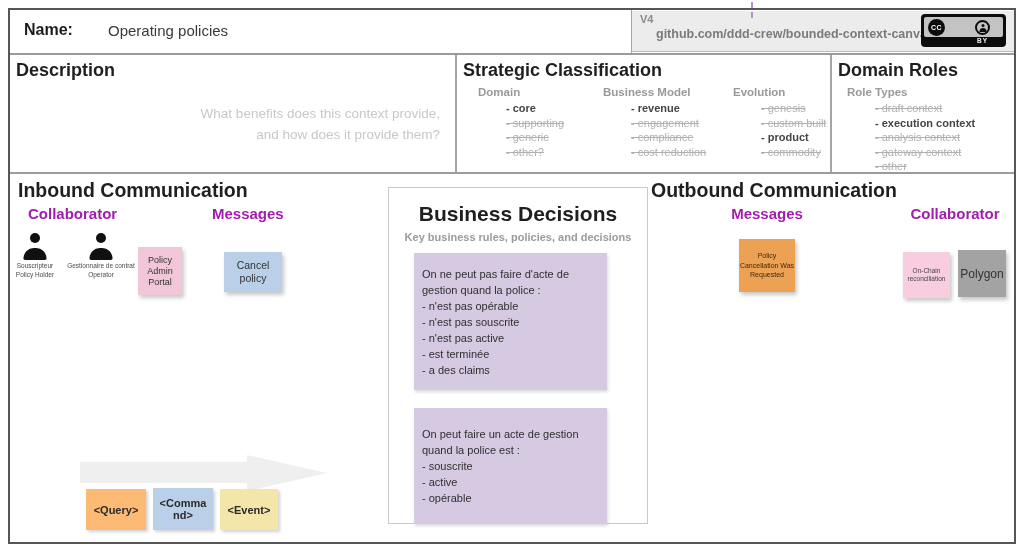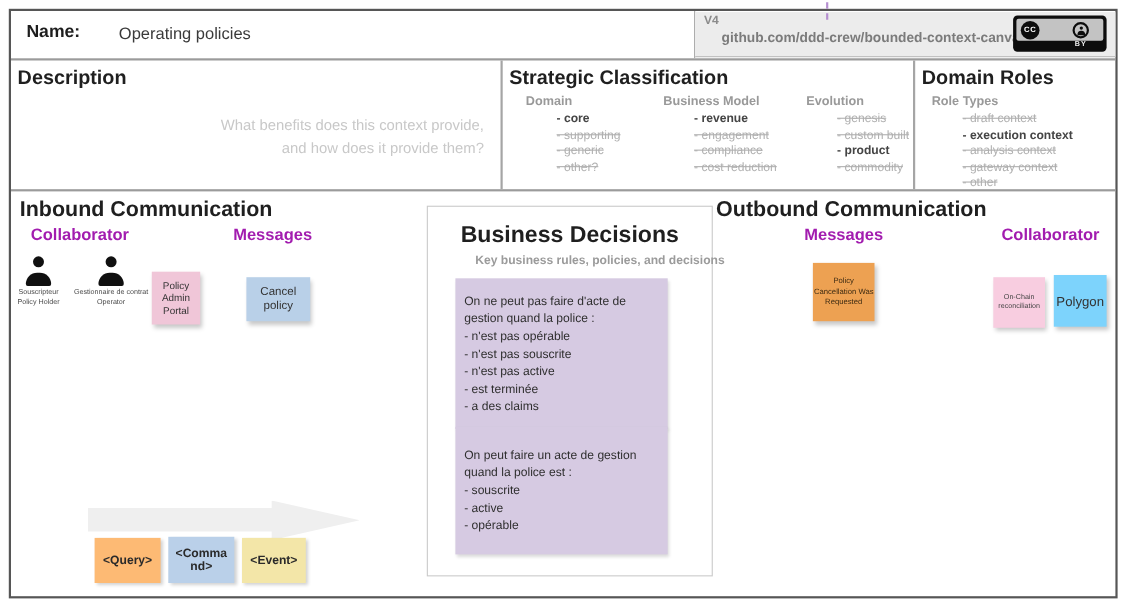--- a/index.html
+++ b/index.html
@@ -68,31 +68,31 @@
   .person-label{position:absolute;top:262px;font-size:6.5px;line-height:8.5px;color:#4a4a4a;text-align:center;white-space:pre-line;}
   #person-label-1{left:2px;width:66px;} #person-label-2{left:62px;width:78px;}
 
   
   .sticky{position:absolute;display:flex;align-items:center;justify-content:center;text-align:center;
           color:#333;box-shadow:2px 3px 4px rgba(0,0,0,0.22);white-space:pre-line;}
   #sticky-portal{left:138px;top:247px;width:44px;height:48px;background:#f0c6d8;font-size:9px;line-height:11px;}
   #sticky-cancel{left:224px;top:252px;width:58px;height:40px;background:#b9d0e8;font-size:10.5px;line-height:13px;}
   #sticky-cancellation{left:739px;top:239px;width:56px;height:53px;background:#eda152;font-size:7px;line-height:9.5px;color:#3c2a12;}
   #sticky-onchain{left:903px;top:252px;width:47px;height:46px;background:#f8cde0;font-size:6.5px;line-height:8.5px;color:#454545;}
-  #sticky-polygon{left:958px;top:250px;width:48px;height:47px;background:#7dd3fc;font-size:12px;}
+  #sticky-polygon{left:958px;top:250px;width:48px;height:47px;background:#a3a3a3;font-size:12px;}
 
   
   .bd-box{position:absolute;left:388px;top:187px;width:258px;height:335px;background:#fff;border:1px solid #cacaca;}
   #bd-title{left:388px;top:202px;width:260px;text-align:center;font-size:21px;}
-  .bd-subtitle{position:absolute;left:388px;top:231px;width:260px;font-size:11px;font-weight:bold;color:#9b9b9b;padding-left:44px;}
+  .bd-subtitle{position:absolute;left:388px;top:231px;width:260px;text-align:center;font-size:11px;font-weight:bold;color:#9b9b9b;}
   .bd-note{position:absolute;left:414px;width:193px;background:#d6cae2;color:#2f2f2f;font-size:11px;line-height:16px;
            text-align:left;white-space:pre-line;display:flex;align-items:center;justify-content:center;
            box-shadow:1px 2px 3px rgba(0,0,0,0.15);padding:4px 8px;box-sizing:border-box;}
   #bd-note-1{top:253px;height:137px;}
-  #bd-note-2{top:388px;height:116px;}
+  #bd-note-2{top:408px;height:116px;}
 
   
   .flow-arrow{position:absolute;left:80px;top:455px;width:247px;height:36px;background:#efefef;
               clip-path:polygon(0% 19%,67.6% 19%,67.6% 0%,100% 50%,67.6% 100%,67.6% 78%,0% 78%);}
   .legend-sticky{position:absolute;display:flex;align-items:center;justify-content:center;text-align:center;
                  font-size:11px;font-weight:bold;color:#2a2a2a;box-shadow:2px 2px 3px rgba(0,0,0,0.18);}
   #legend-query{left:86px;top:489px;width:60px;height:41px;background:#fdba74;}
   #legend-command{left:153px;top:488px;width:60px;height:42px;background:#bad0e9;word-break:break-all;padding:0 4px;box-sizing:border-box;}
   #legend-event{left:220px;top:489px;width:58px;height:41px;background:#f3e6a8;}
 </style>

